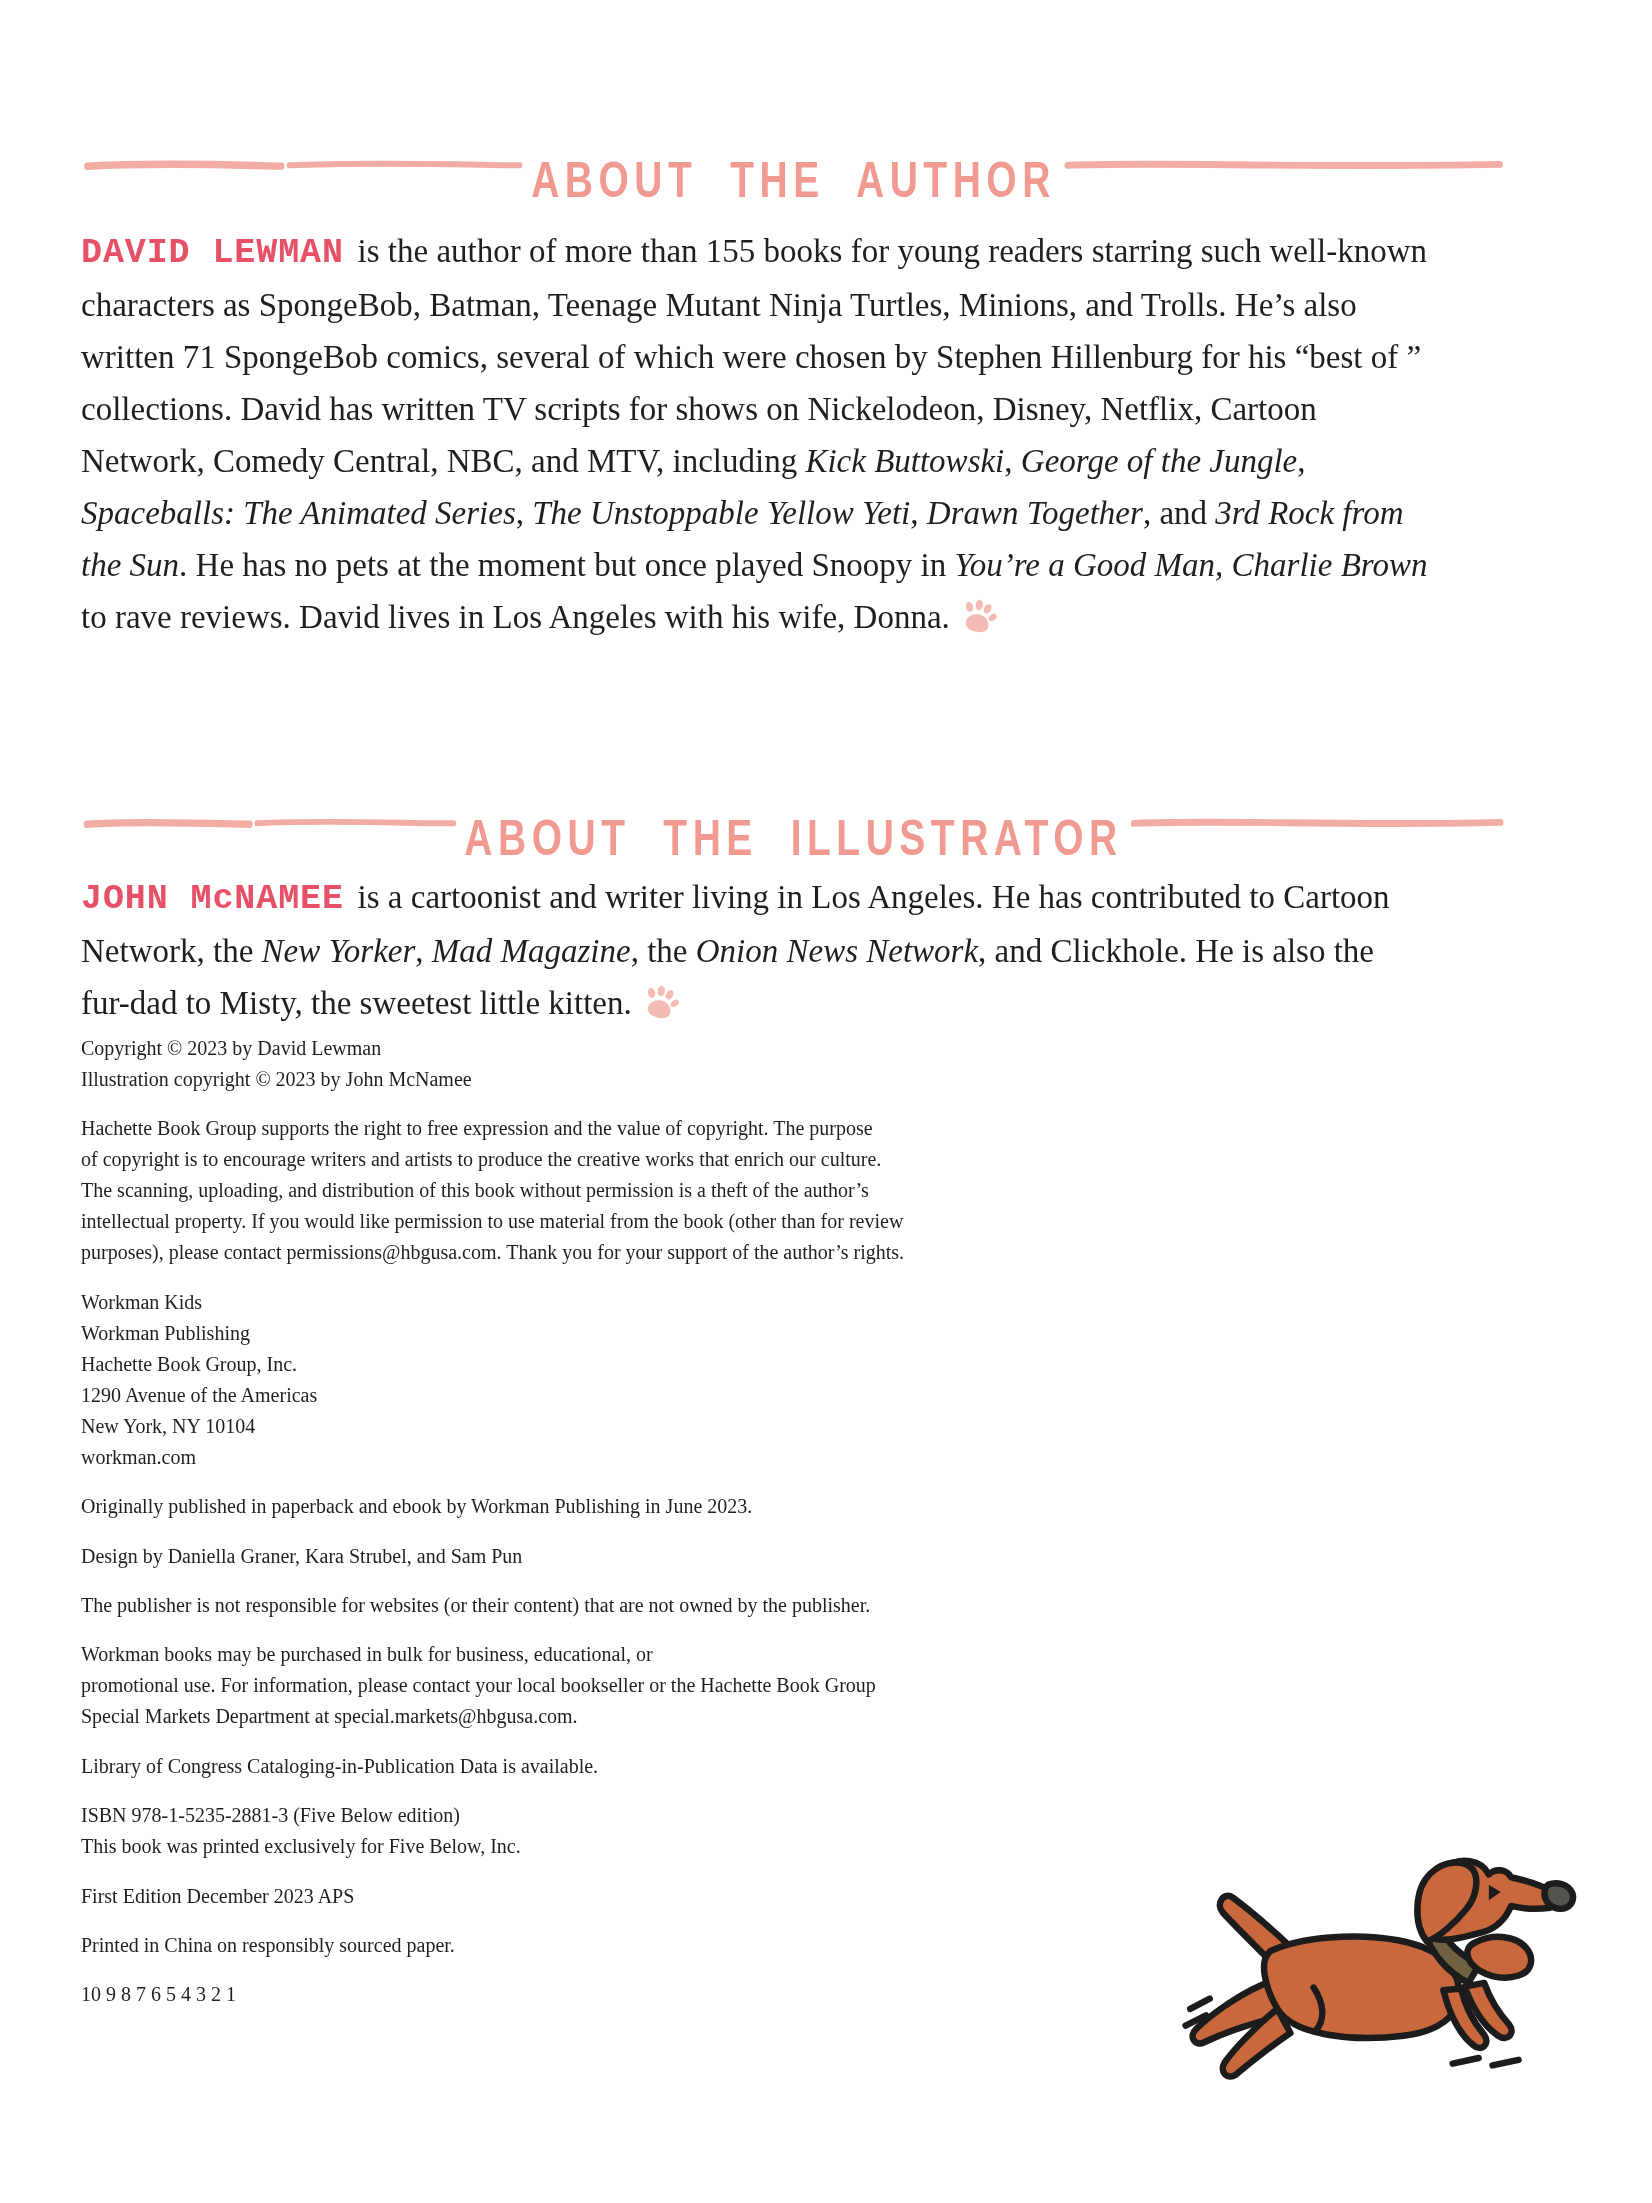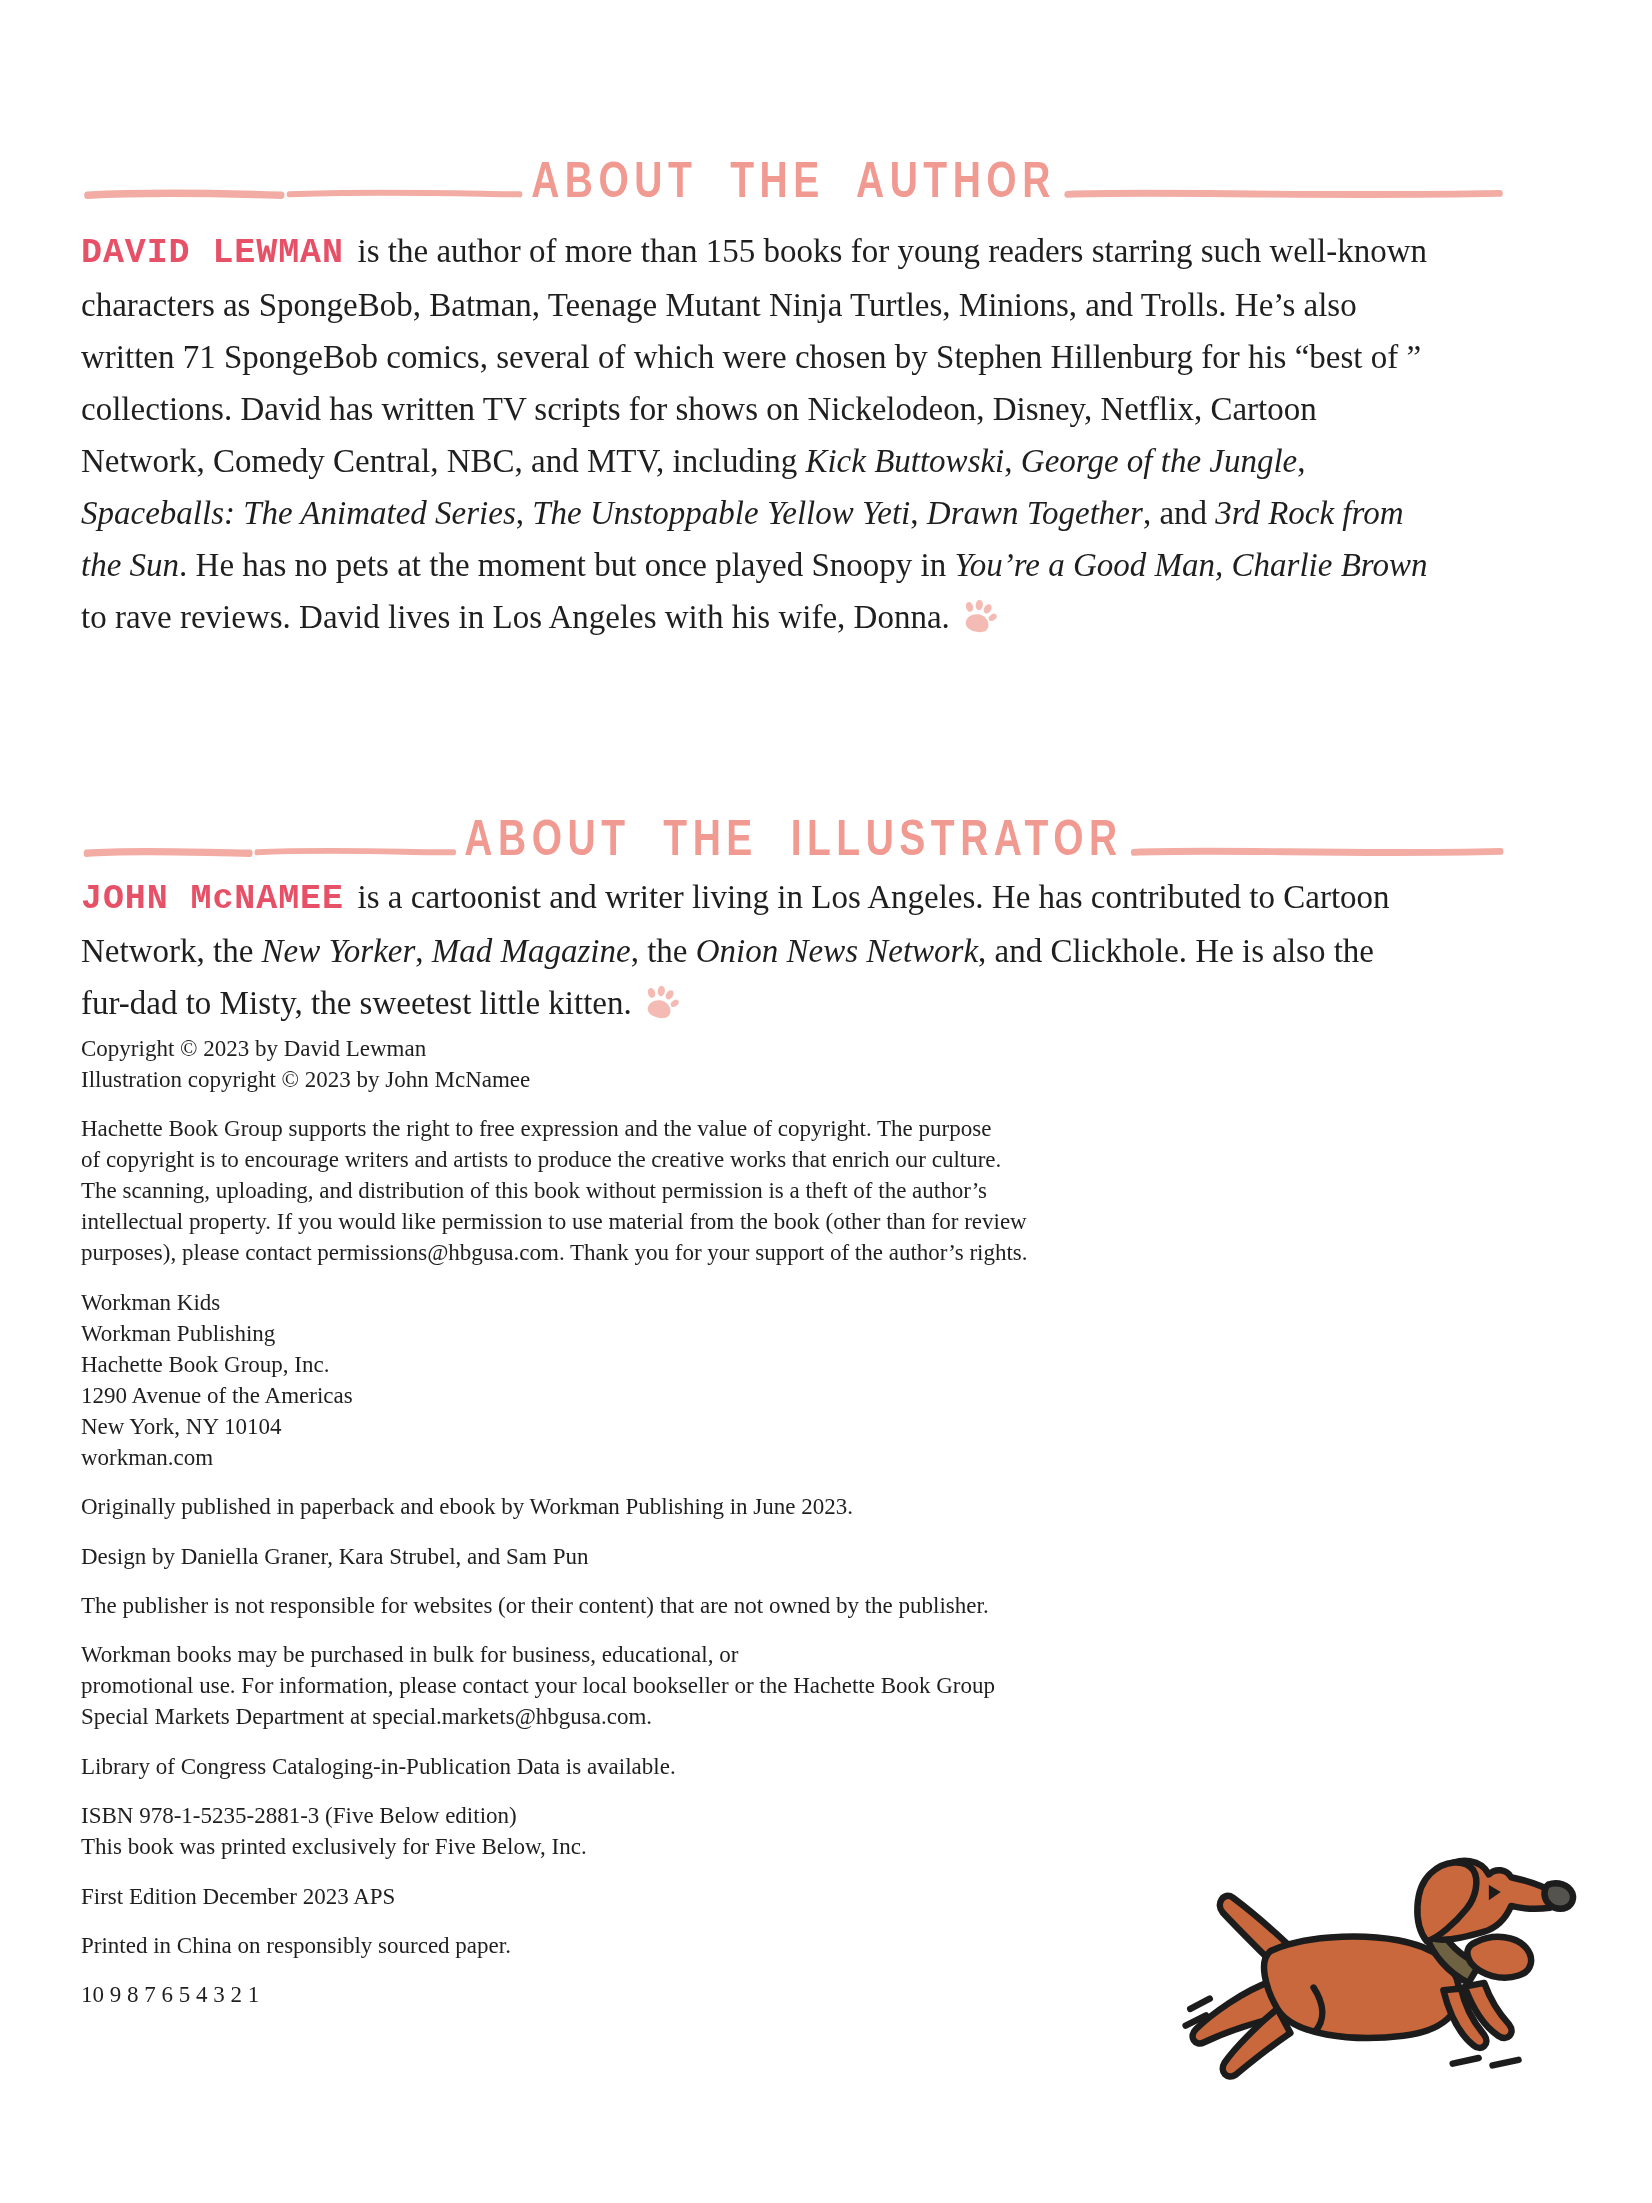--- a/index.html
+++ b/index.html
@@ -12,21 +12,21 @@
     overflow:hidden;
     font-family:"Liberation Serif", serif;
     color:var(--text-black, #1f1f1f);
   }
   
   .heading-row {
     position:absolute;
     left:81px;
     width:1425px;
     display:flex;
-    align-items:flex-end;
+    align-items:flex-start;
     gap:5px;
   }
   .heading-row .rule { flex:1; height:14.7px; }
   .heading-text {
     font-family:"Liberation Sans", sans-serif;
     font-weight:700;
     font-size:39px;
     letter-spacing:5.5px;
     word-spacing:16.5px;
     color:var(--heading-pink, #F09A92);
@@ -51,21 +51,21 @@
     color:var(--name-pink, #E75168);
     padding-right:5.5px;
   }
   .paw-icon { display:inline-block; vertical-align:-5.5px; margin-left:9.2px; }
   
   .colophon {
     position:absolute;
     left:81px;
     top:1033px;
     width:1359px;
-    font-size:23px;
+    font-size:20px;
     line-height:31px;
   }
   .colophon-block { margin-bottom:18.4px; }
   
   .dog-wrap {
     position:absolute;
     left:1181px;
     top:1849px;
     width:408px;
     height:253px;

